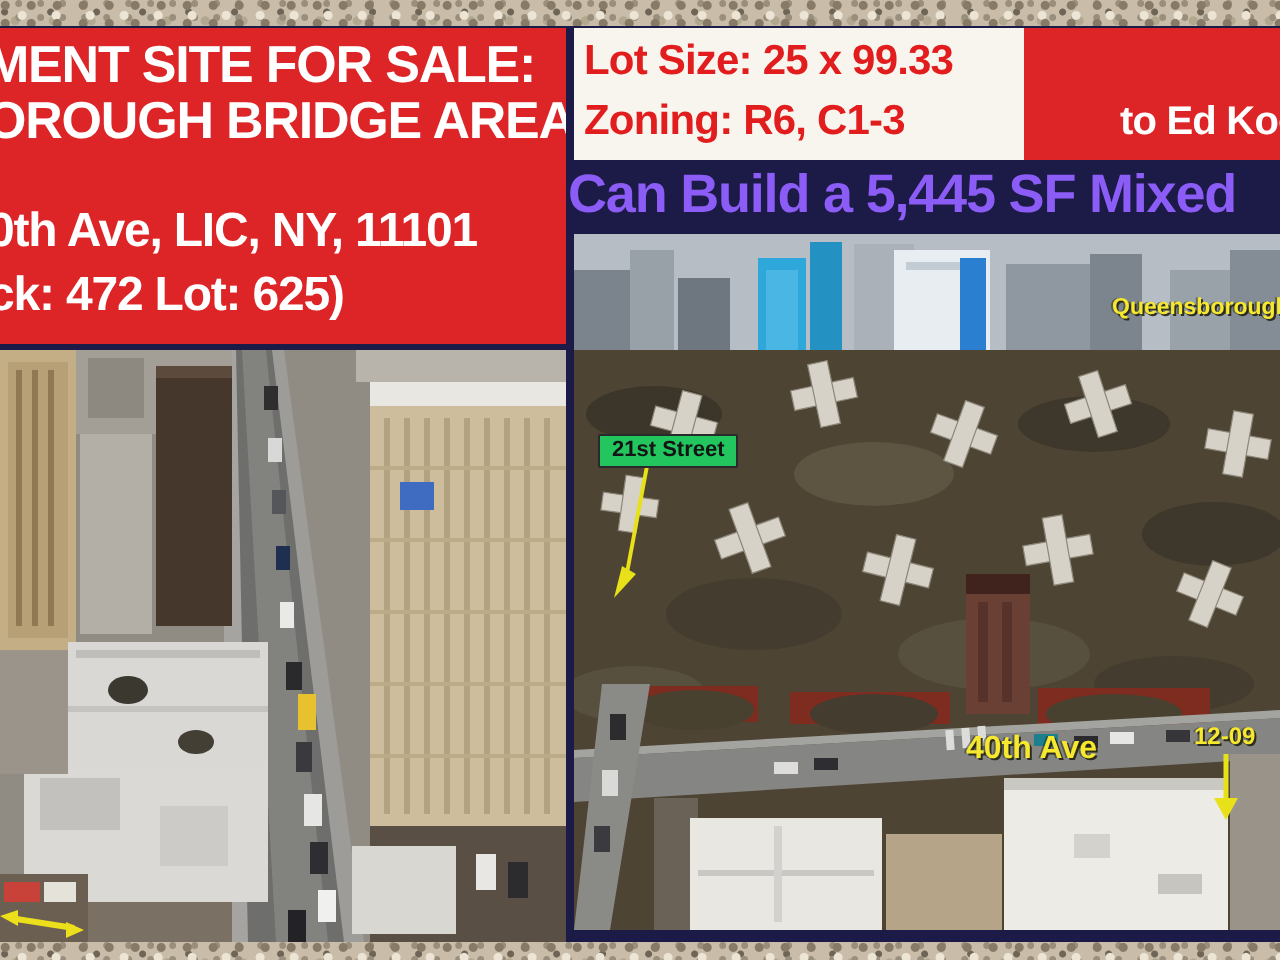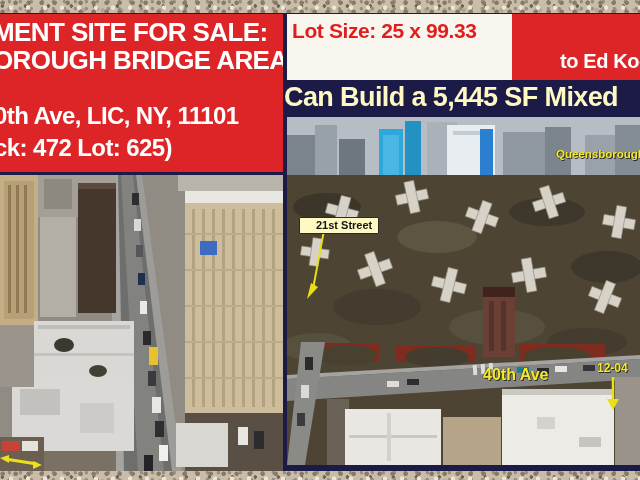--- a/index.html
+++ b/index.html
@@ -49,60 +49,61 @@
   .situated-line{
     position:absolute;white-space:nowrap;color:#ffffff;font-weight:bold;
     font-size:20px;letter-spacing:-0.4px;
   }
 
   .build-bar{
     position:absolute;left:284px;top:81px;width:356px;height:35px;
     overflow:hidden;
   }
   .build-text{
-    position:absolute;left:0;top:1px;white-space:nowrap;color:#fef9c3;
+    position:absolute;left:0;top:1px;white-space:nowrap;color:#8b5cf6;
     font-weight:bold;font-size:27px;letter-spacing:-0.6px;
   }
 
   .photo{position:absolute;overflow:hidden;}
   .photo-left{left:0;top:175px;width:283px;height:296px;}
   .photo-right{left:287px;top:117px;width:353px;height:348px;}
   .photo svg{position:absolute;left:0;top:0;}
 
   .map-label{
     position:absolute;white-space:nowrap;font-weight:bold;
     color:#f5e82e;
     text-shadow:1px 1px 0 rgba(35,35,20,.9), -1px 0 0 rgba(35,35,20,.45);
   }
   .label-bridge{left:269px;top:31px;font-size:11.5px;}
   .label-ave40{left:196px;top:249px;font-size:16px;}
   .label-1209{left:310px;top:244px;font-size:12px;}
   .label-21st{
     position:absolute;left:12px;top:100px;
-    background:#fef9c3;color:#141414;border:1.5px solid #2a2a2a;
-    font-size:11px;font-weight:bold;padding:1px 6px 2px 16px;white-space:nowrap;
+    background:#22c55e;color:#141414;border:1.5px solid #2a2a2a;
+    font-size:11px;font-weight:bold;padding:1px 6px 2px 6px;white-space:nowrap;
     text-shadow:none;border-radius:1px;
   }
 </style>
 </head>
 <body>
 
 <div class="canvas">
 
   <div class="texture texture-top"></div>
 
   <div class="left-red-box">
     <div class="banner-line banner-title" style="left:-7px;top:3px">MENT SITE FOR SALE:</div>
     <div class="banner-line banner-title" style="left:-7px;top:31px">OROUGH BRIDGE AREA</div>
     <div class="banner-line banner-addr" style="left:-6px;top:88px">0th Ave, LIC, NY, 11101</div>
     <div class="banner-line banner-addr" style="left:-6px;top:120px">ck: 472  Lot: 625)</div>
   </div>
 
   <div class="lot-box">
     <div class="lot-line" style="top:5px">Lot Size: 25 x 99.33</div>
+    <div class="lot-line" style="top:35px">Zoning: R6, C1-3</div>
   </div>
 
   <div class="situated-box">
     <div class="situated-line" style="left:48px;top:36px">to Ed Koc</div>
   </div>
 
   <div class="build-bar">
     <div class="build-text">Can Build a 5,445 SF Mixed</div>
   </div>
 
@@ -321,18 +322,18 @@
       </g>
 
       <g>
         <line x1="326" y1="260" x2="326" y2="284" stroke="#e8e018" stroke-width="2.5"></line>
         <polygon points="320,282 332,282 326,293" fill="#e8e018"></polygon>
       </g>
     </svg>
     <div class="label-21st">21st Street</div>
     <div class="map-label label-bridge">Queensborough B</div>
     <div class="map-label label-ave40">40th Ave</div>
-    <div class="map-label label-1209">12-04</div>
+    <div class="map-label label-1209">12-09</div>
   </div>
 
   <div class="texture texture-bottom"></div>
 
 </div>
 
 </body></html>

